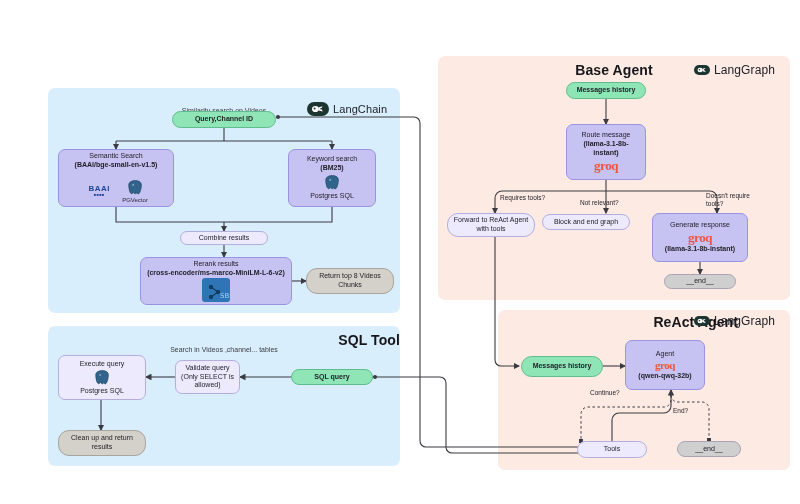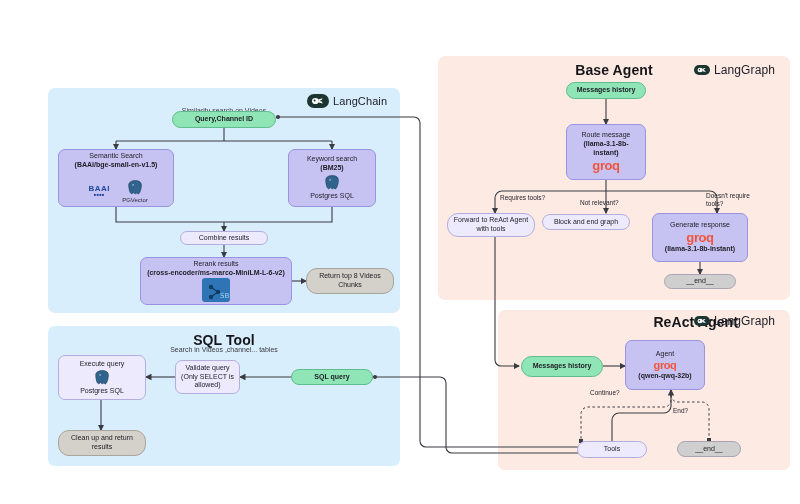--- a/index.html
+++ b/index.html
@@ -56,21 +56,21 @@
   .n-lilac{ background:#eceafc; border:1px solid #b3aee0; border-radius:11px; }
   .n-lilac-sq{ background:#eceafc; border:1px solid #b3aee0; border-radius:7px; }
   .n-grey{ background:#d4d0ca; border:1px solid #a9a49c; border-radius:11px; }
   .n-end{ background:#cfcfcf; border:1px solid #a9a4b4; border-radius:11px; }
   .n-b{ font-weight:700; }
 
   
   .groq{
     font-size:13px; font-weight:700; color:#f2553d;
     letter-spacing:-.4px; line-height:1; margin:1px 0;
-    font-family:Liberation Sans, sans-serif;
+    font-family:Liberation Serif, serif;
   }
   .groq.sm{ font-size:11px; }
 
   
   .logo-row{ display:flex; align-items:center; gap:8px; margin-top:10px; }
   .logo-cap{ display:flex; flex-direction:column; align-items:center; gap:1px; }
   .logo-cap .cap{ font-size:6px; color:#2a2a33; }
 
   .baai{
     width:30px; height:14px; display:flex; flex-direction:column;
@@ -157,21 +157,21 @@
     </g>
 
     <g fill="none" stroke="#3a3a42" stroke-width="1" stroke-dasharray="2.5,2.5">
       <path d="M671,390 V400 a7,7 0 0,1 -7,7 H588 a7,7 0 0,0 -7,7 V441" marker-end="url(#sq)"></path>
       <path d="M671,395 a7,7 0 0,0 7,7 H702 a7,7 0 0,1 7,7 V440" marker-end="url(#sq)"></path>
     </g>
   </svg>
 
   <div class="panel-sub" style="left:48px; top:107px; width:352px;">Similarity search on Videos</div>
 
-  <div class="brand" style="left:307px; top:94px;">
+  <div class="brand" style="left:307px; top:102px;">
     <span class="brand-mark">
       <svg width="16" height="10" viewBox="0 0 16 10">
         <ellipse cx="5.4" cy="5" rx="3.4" ry="3.1" fill="#ffffff"></ellipse>
         <circle cx="4.6" cy="4.5" r="1.0" fill="#1c3530"></circle>
         <path d="M8.4 3.4 L12.4 2.2 L11.6 5 L12.8 7.6 L8.6 6.6 Z" fill="#ffffff"></path>
         <circle cx="11.2" cy="4.6" r="0.9" fill="#1c3530"></circle>
       </svg>
     </span>
     <span class="brand-word">LangChain</span>
   </div>
@@ -229,21 +229,21 @@
         <text x="18" y="20" font-size="7" fill="#9fd2f5" font-family="DejaVu Sans, sans-serif">SBI</text>
       </svg>
     </span>
   </div>
 
   <div class="node n-grey" style="left:306px; top:268px; width:88px; height:26px; white-space:pre-line;">
     <span>Return top 8 Videos
 Chunks</span>
   </div>
 
-  <div class="panel-title" style="left:48px; top:332px; width:352px;">SQL Tool</div>
+  <div class="panel-title" style="left:48px; top:332px; width:352px;text-align:right;">SQL Tool</div>
   <div class="panel-sub" style="left:48px; top:346px; width:352px;">Search in Videos ,channel... tables</div>
 
   <div class="node n-lilac-sq" style="left:58px; top:355px; width:88px; height:45px;">
     <span>Execute query</span>
     <svg class="pgicon" style="margin:1px 0;" viewBox="0 0 24 26">
       <path d="M12 1c5.4 0 9.6 2.4 9.6 7.3 0 4-1 8-2.3 11-.8 1.9-1.8 3.3-3 3.3-.9 0-1.3-.7-2-1.8-.6.9-1.4 1.6-2.6 1.6-1.4 0-2.1-.9-2.9-2.3-.9 1.4-1.7 2.2-2.9 2.2-1.6 0-2.6-1.7-3.4-4C1.6 15.2 1 11.3 1 8.4 1 3.6 5.4 1 12 1z" fill="#31648c" stroke="#1f3f5c" stroke-width="1"></path>
       <ellipse cx="8.2" cy="8.2" rx="1.1" ry="1.3" fill="#fff"></ellipse>
       <circle cx="8.4" cy="8.4" r=".55" fill="#1f3f5c"></circle>
     </svg>
     <span>Postgres SQL</span>

